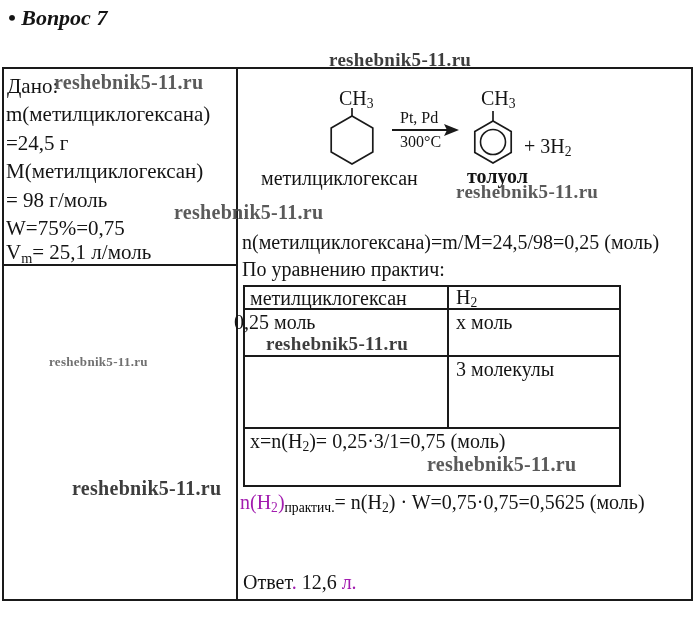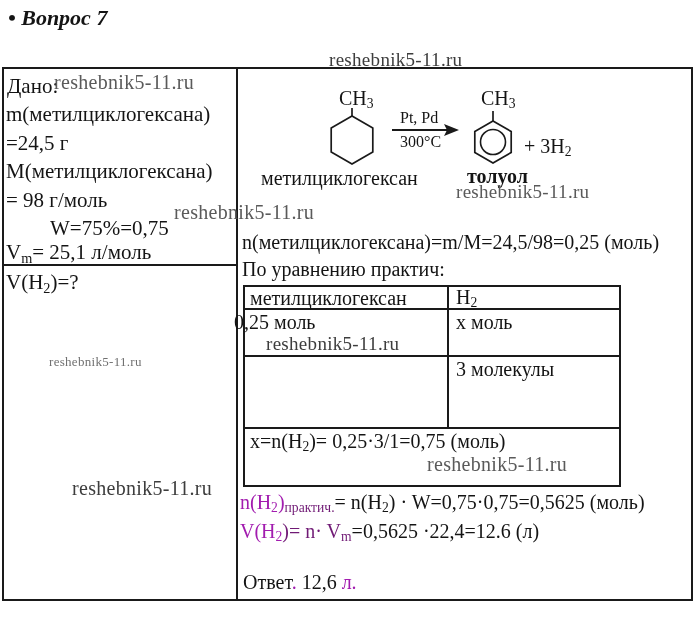--- a/index.html
+++ b/index.html
@@ -5,27 +5,27 @@
   * { margin:0; padding:0; box-sizing:border-box; }
   html,body { background:#fff; }
   #page {
     position:relative; width:696px; height:635px; background:#fff;
     font-family:"Liberation Serif","DejaVu Serif",serif; color:#141414;
     overflow:hidden;
   }
   .txt { position:absolute; white-space:nowrap; font-size:20px; line-height:1.15; }
   .ln  { position:absolute; background:#1a1a1a; }
   .sb  { font-size:68%; vertical-align:-22%; }
-  .wm  { position:absolute; font-weight:normal; white-space:nowrap;
+  .wm  { position:absolute; font-weight:bold; white-space:nowrap;
          letter-spacing:.3px; font-family:"Liberation Serif",serif; }
   .wm-dark  { color:#3d3d3d; }
   .wm-mid   { color:#5a5a5a; }
   .wm-light { color:#707070; }
   .fade { color:#a21caf;margin-top:12px; }
-  .half { color:#701a75; }
+  .half { color:#000000; }
   #title { font-weight:bold; font-style:italic; font-size:22px; }
   .cond { font-size:16px; }
   .given { font-size:21px; }
   svg { position:absolute; overflow:visible; }
 </style>
 </head>
 <body>
 
 <div id="page">
 
@@ -34,25 +34,24 @@
   <div class="ln" style="left:2px;  top:67px;  width:691px; height:2px;"></div>
   <div class="ln" style="left:2px;  top:599px; width:691px; height:2px;"></div>
   <div class="ln" style="left:2px;  top:67px;  width:2px;   height:534px;"></div>
   <div class="ln" style="left:691px;top:67px;  width:2px;   height:534px;"></div>
   <div class="ln" style="left:236px;top:67px;  width:2px;   height:534px;"></div>
   <div class="ln" style="left:2px;  top:264px; width:236px; height:2px;"></div>
 
   <div class="txt given" style="left:7px; top:74px;">Дано:</div>
   <div class="txt given" style="left:6px; top:102px;">m(метилциклогексана)</div>
   <div class="txt given" style="left:6px; top:131px;">=24,5 г</div>
-  <div class="txt given" style="left:6px; top:159px;">М(метилциклогексана)</div>
+  <div class="txt given" style="left:6px; top:159px;">М(метилциклогексан)</div>
   <div class="txt given" style="left:6px; top:188px;">= 98 г/моль</div>
-  <div class="txt given" style="left:6px; top:216px;margin-left:44px;">W=75%=0,75</div>
+  <div class="txt given" style="left:6px; top:216px;">W=75%=0,75</div>
   <div class="txt given" style="left:6px; top:240px;"><span>V</span><span class="sb">m</span><span>= 25,1 л/моль</span></div>
-  <div class="txt given" style="left:6px; top:270px;"><span>V(H</span><span class="sb">2</span><span>)=?</span></div>
 
   <svg style="left:237px; top:68px;" width="459" height="150" viewBox="0 0 459 150">
 
     <polygon points="115,48 135.8,60 135.8,84 115,96 94.2,84 94.2,60" fill="none" stroke="#1a1a1a" stroke-width="1.7"></polygon>
     <line x1="115" y1="40" x2="115" y2="48" stroke="#1a1a1a" stroke-width="1.7"></line>
 
     <polygon points="256,53 274.2,63.5 274.2,84.5 256,95 237.8,84.5 237.8,63.5" fill="none" stroke="#1a1a1a" stroke-width="1.7"></polygon>
     <circle cx="256" cy="74" r="12.5" fill="none" stroke="#1a1a1a" stroke-width="1.6"></circle>
     <line x1="256" y1="43" x2="256" y2="53" stroke="#1a1a1a" stroke-width="1.7"></line>
 
@@ -81,21 +80,20 @@
   <div class="ln" style="left:447px; top:285px; width:2px; height:144px;"></div>
 
   <div class="txt" style="left:250px; top:287px;">метилциклогексан</div>
   <div class="txt" style="left:456px; top:286px;"><span>H</span><span class="sb">2</span></div>
   <div class="txt" style="left:234px; top:311px;">0,25 моль</div>
   <div class="txt" style="left:456px; top:311px;">х моль</div>
   <div class="txt" style="left:456px; top:358px;">3 молекулы</div>
   <div class="txt" style="left:250px; top:430px;"><span>x=n(H</span><span class="sb">2</span><span>)= 0,25·3/1=0,75 (моль)</span></div>
 
   <div class="txt" style="left:240px; top:491px;"><span class="fade">n(H</span><span class="fade sb">2</span><span class="fade">)</span><span class="half sb">практич.</span><span>= n(H</span><span class="sb">2</span><span>) · W=0,75·0,75=0,5625 (моль)</span></div>
-  <div class="txt" style="left:240px; top:520px;"><span class="fade">V(H</span><span class="fade sb">2</span><span class="half">)= n· V</span><span class="half sb">m</span><span>=0,5625 ·22,4=12.6 (л)</span></div>
   <div class="txt" style="left:243px; top:571px;"><span>Ответ</span><span class="fade">. </span><span>12,6</span><span class="fade"> л.</span></div>
 
   <div class="wm wm-dark" style="left:329px; top:49px;  font-size:19px;">reshebnik5-11.ru</div>
   <div class="wm wm-mid" style="left:54px;  top:71px;  font-size:20px;">reshebnik5-11.ru</div>
   <div class="wm wm-mid" style="left:174px; top:201px; font-size:20px;">reshebnik5-11.ru</div>
   <div class="wm wm-mid" style="left:456px; top:181px; font-size:19px;">reshebnik5-11.ru</div>
   <div class="wm wm-dark" style="left:266px; top:333px; font-size:19px;">reshebnik5-11.ru</div>
   <div class="wm wm-light" style="left:49px;  top:354px; font-size:13px;">reshebnik5-11.ru</div>
   <div class="wm wm-mid" style="left:427px; top:453px; font-size:20px;">reshebnik5-11.ru</div>
   <div class="wm wm-dark" style="left:72px;  top:477px; font-size:20px;">reshebnik5-11.ru</div>

